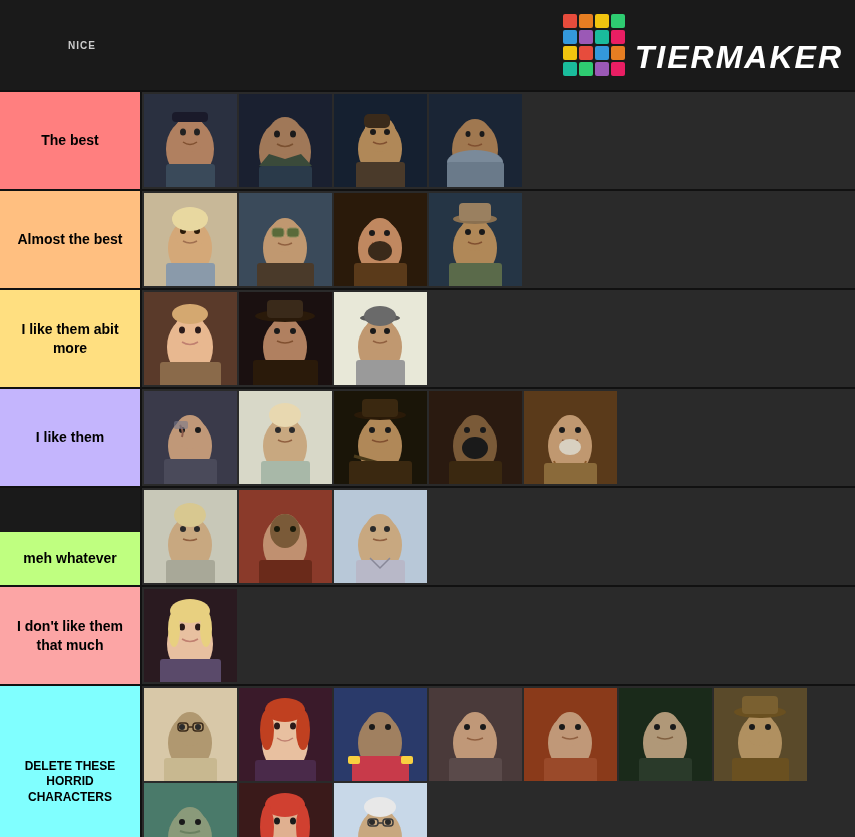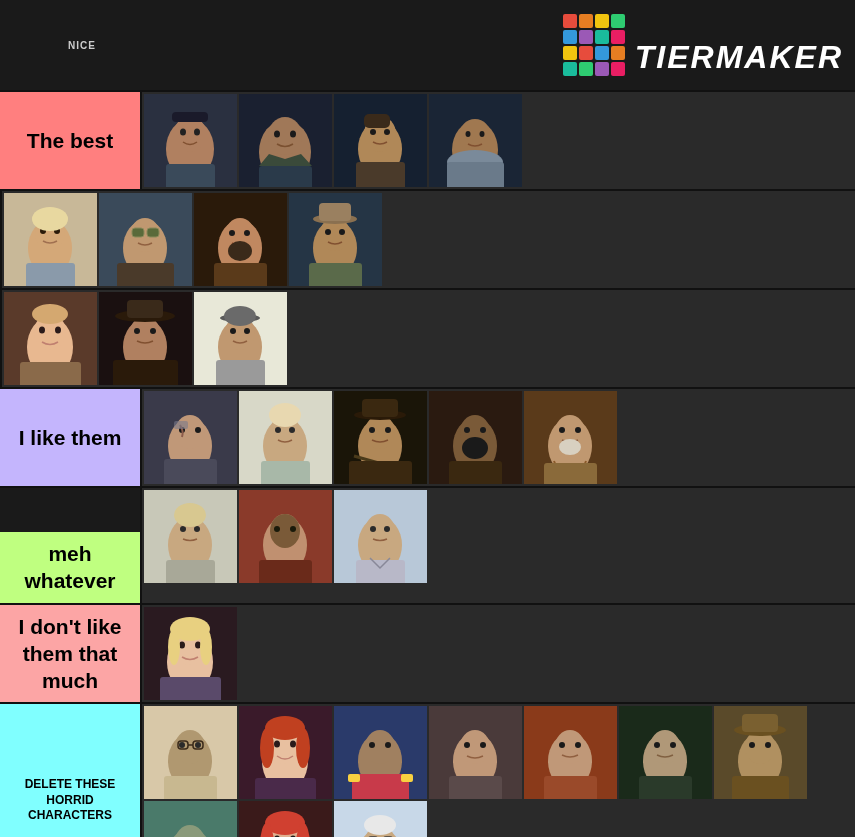--- a/index.html
+++ b/index.html
@@ -61,21 +61,21 @@
       min-height: 93px;
     }
     .tier-label {
       width: 140px;
       min-width: 140px;
       display: flex;
       align-items: center;
       justify-content: center;
       text-align: center;
       font-weight: bold;
-      font-size: 21px;
+      font-size: 14px;
       padding: 8px;
       color: #000;
       line-height: 1.3;
     }
     .tier-items {
       display: flex;
       flex-wrap: wrap;
       flex: 1;
       background: #2a2a2a;
       gap: 2px;
@@ -212,20 +212,21 @@
           <path d="M39 50 Q46 54 53 50" stroke="#805030" stroke-width="1.5" fill="none"></path>
 
           <ellipse cx="46" cy="68" rx="28" ry="12" fill="#7a8a9a"></ellipse>
           <rect x="18" y="68" width="57" height="30" rx="3" fill="#6a7a8a"></rect>
         </svg>
       </div>
     </div>
   </div>
 
   <div class="tier-row">
+    <div class="tier-label tier-almost">Almost the best</div>
     <div class="tier-items">
       <div class="portrait">
         <svg viewBox="0 0 93 93" xmlns="http://www.w3.org/2000/svg">
           <rect width="93" height="93" fill="#c8b898"></rect>
           <ellipse cx="46" cy="55" rx="22" ry="28" fill="#d4a878"></ellipse>
           <ellipse cx="46" cy="40" rx="15" ry="17" fill="#d4a878"></ellipse>
           <ellipse cx="39" cy="38" rx="3" ry="3" fill="#2a1a0a"></ellipse>
           <ellipse cx="53" cy="38" rx="3" ry="3" fill="#2a1a0a"></ellipse>
           <path d="M39 48 Q46 52 53 48" stroke="#a07050" stroke-width="1.5" fill="none"></path>
           <rect x="22" y="70" width="49" height="30" rx="3" fill="#8a9aaa"></rect>
@@ -271,20 +272,21 @@
 
           <ellipse cx="46" cy="26" rx="22" ry="5" fill="#8a7050"></ellipse>
           <rect x="30" y="10" width="32" height="18" rx="4" fill="#9a8060"></rect>
           <rect x="20" y="70" width="53" height="28" rx="3" fill="#5a6a4a"></rect>
         </svg>
       </div>
     </div>
   </div>
 
   <div class="tier-row">
+    <div class="tier-label tier-like-more">I like them abit more</div>
     <div class="tier-items">
       <div class="portrait">
         <svg viewBox="0 0 93 93" xmlns="http://www.w3.org/2000/svg">
           <rect width="93" height="93" fill="#5a3a2a"></rect>
           <ellipse cx="46" cy="55" rx="23" ry="30" fill="#e8b890"></ellipse>
           <ellipse cx="46" cy="40" rx="16" ry="18" fill="#e8b890"></ellipse>
           <ellipse cx="38" cy="38" rx="3" ry="3.5" fill="#2a1a1a"></ellipse>
           <ellipse cx="54" cy="38" rx="3" ry="3.5" fill="#2a1a1a"></ellipse>
           <path d="M38 50 Q46 55 54 50" stroke="#c08070" stroke-width="1.5" fill="none"></path>
 

